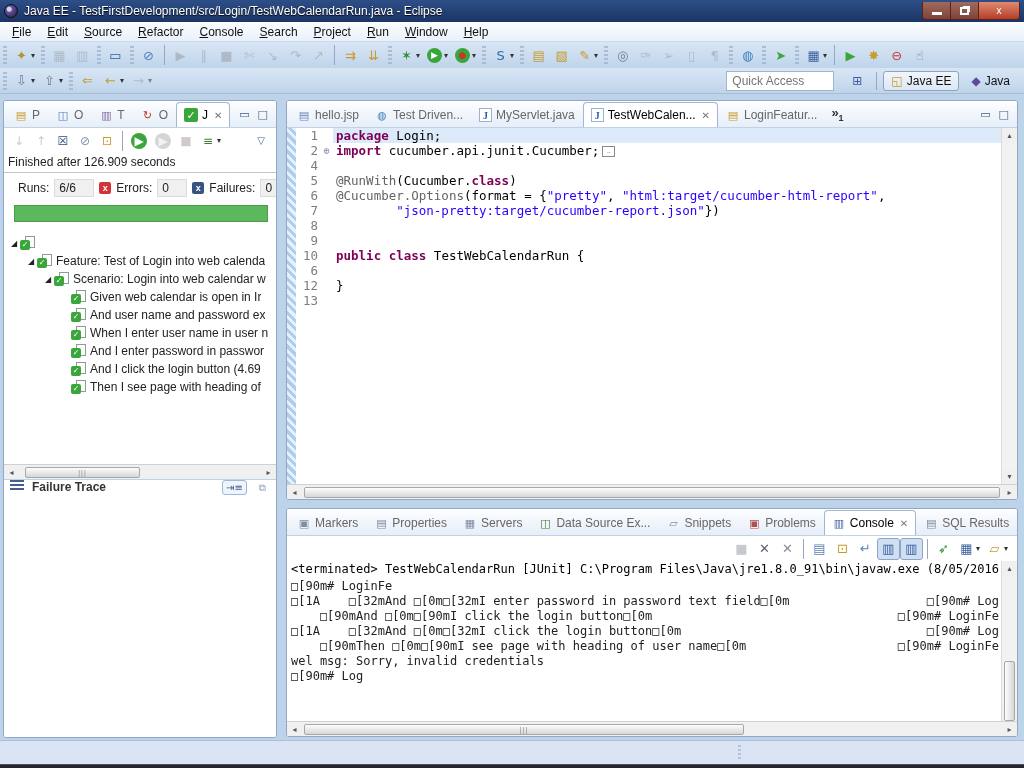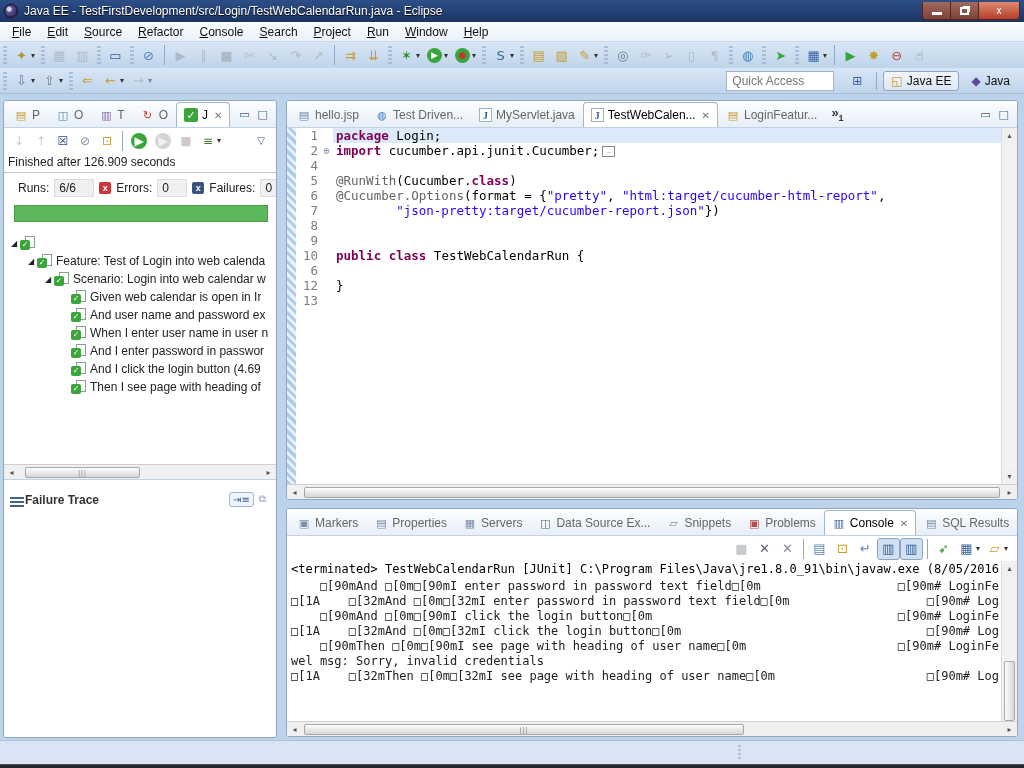--- a/index.html
+++ b/index.html
@@ -77,21 +77,21 @@
   .trow { display:flex; align-items:center; height:18px; white-space:nowrap; }
   .twisty { width:12px; text-align:center; font-size:8px; color:#222; flex:none; font-family:"DejaVu Sans",sans-serif; }
   .titem-icon { position:relative; width:15px; height:14px; flex:none; margin-right:4px; }
   .titem-icon .doc { position:absolute; right:0; top:0; width:10px; height:12px; background:#fdfdfd; border:1px solid #8aa08a; }
   .titem-icon .chk { position:absolute; left:0; bottom:0; width:10px; height:10px; background:#3aa53a; color:#fff; font-size:8px; line-height:10px; text-align:center; border-radius:2px; }
   .tlabel { overflow:hidden; }
   .trow.selected .tlabel { background:#d6e8f9; outline:1px solid #84a7cf; }
   .hsb { height:15px; background:#f0f0f0; border-top:1px solid #d0d0d0; display:flex; align-items:center; flex:none; position:relative; }
   .sb-arrow { width:15px; height:100%; display:flex; align-items:center; justify-content:center; font-size:8px; color:#555; background:#f0f0f0; font-family:"DejaVu Sans",sans-serif; }
   .sb-thumb { height:11px; background:linear-gradient(#fdfdfd,#d6d6d6); border:1px solid #a8a8a8; border-radius:2px; display:flex; align-items:center; justify-content:center; color:#8a8a8a; font-size:7px; letter-spacing:1px; }
-  .ft-header { display:flex; align-items:flex-end; height:28px; border-top:1px solid #c2d2e5; padding:0 6px; gap:1px; flex:none; background:#fff; }
+  .ft-header { display:flex; align-items:flex-start; height:28px; border-top:1px solid #c2d2e5; padding:0 6px; gap:8px; flex:none; background:#fff; }
   .burger { width:14px; height:10px; background:repeating-linear-gradient(#44608a 0 2px, transparent 2px 4px); }
   .ft-title { font-weight:bold; color:#333; flex:1; }
   .ft-btn { border:1px solid #9fb6d4; border-radius:3px; padding:1px 3px; color:#44608a; font-size:10px; background:#eef4fb; font-family:"DejaVu Sans",sans-serif; }
   .ft-btn.plain { border-color:transparent; background:transparent; opacity:.6; }
   .ft-body { flex:1; background:#fff; }
 
   
   .editor-body { flex:1; display:flex; overflow:hidden; }
   .ann-ruler { width:9px; background:repeating-linear-gradient(45deg,#aecdec 0 3px,#e6f1fb 3px 6px); flex:none; }
   .code-wrap { flex:1; overflow:hidden; font-family:"DejaVu Sans Mono",monospace; font-size:12.5px; line-height:15px; position:relative; background:#fff; }
@@ -618,27 +618,27 @@
       </span>
       <span class="tbbtn">
         <span class="g" style="color: rgb(200, 155, 42);">▱</span>
         <span class="dd">▾</span>
       </span>
     </div>
   <div class="console-area">
     <div class="console-text">
       <div class="con-header">&lt;terminated&gt; TestWebCalendarRun [JUnit] C:\Program Files\Java\jre1.8.0_91\bin\javaw.exe (8/05/2016, 7:28:56 pm)</div>
       <div id="console-lines">
-          <div class="con-line"><span class="l">    □[90mAnd □[0m□[90mI enter password in password text field□[0m</span><span class="r">□[90m# LoginFe</span></div>
+          <div class="con-line"><span class="r">□[90m# LoginFe</span></div>
           <div class="con-line"><span class="l">□[1A    □[32mAnd □[0m□[32mI enter password in password text field□[0m</span><span class="r">□[90m# Log</span></div>
           <div class="con-line"><span class="l">    □[90mAnd □[0m□[90mI click the login button□[0m</span><span class="r">□[90m# LoginFe</span></div>
           <div class="con-line"><span class="l">□[1A    □[32mAnd □[0m□[32mI click the login button□[0m</span><span class="r">□[90m# Log</span></div>
           <div class="con-line"><span class="l">    □[90mThen □[0m□[90mI see page with heading of user name□[0m</span><span class="r">□[90m# LoginFe</span></div>
           <div class="con-line"><span class="l">wel msg: Sorry, invalid credentials</span><span class="r"></span></div>
-          <div class="con-line"><span class="l">□[1A    □[32mThen □[0m□[32mI see page with heading of user name□[0m</span><span class="r">□[90m# Log</span></div>
+          <div class="con-line"><span class="r">□[90m# Log</span></div>
         </div>
     </div>
     <div class="vsb">
       <span class="sb-arrow">▴</span>
       <span class="spacer"></span>
       <span class="sb-arrow">▾</span>
       <span class="vsb-thumb" style="top:100px;height:60px;"></span>
     </div>
   </div>
   <div class="hsb">

